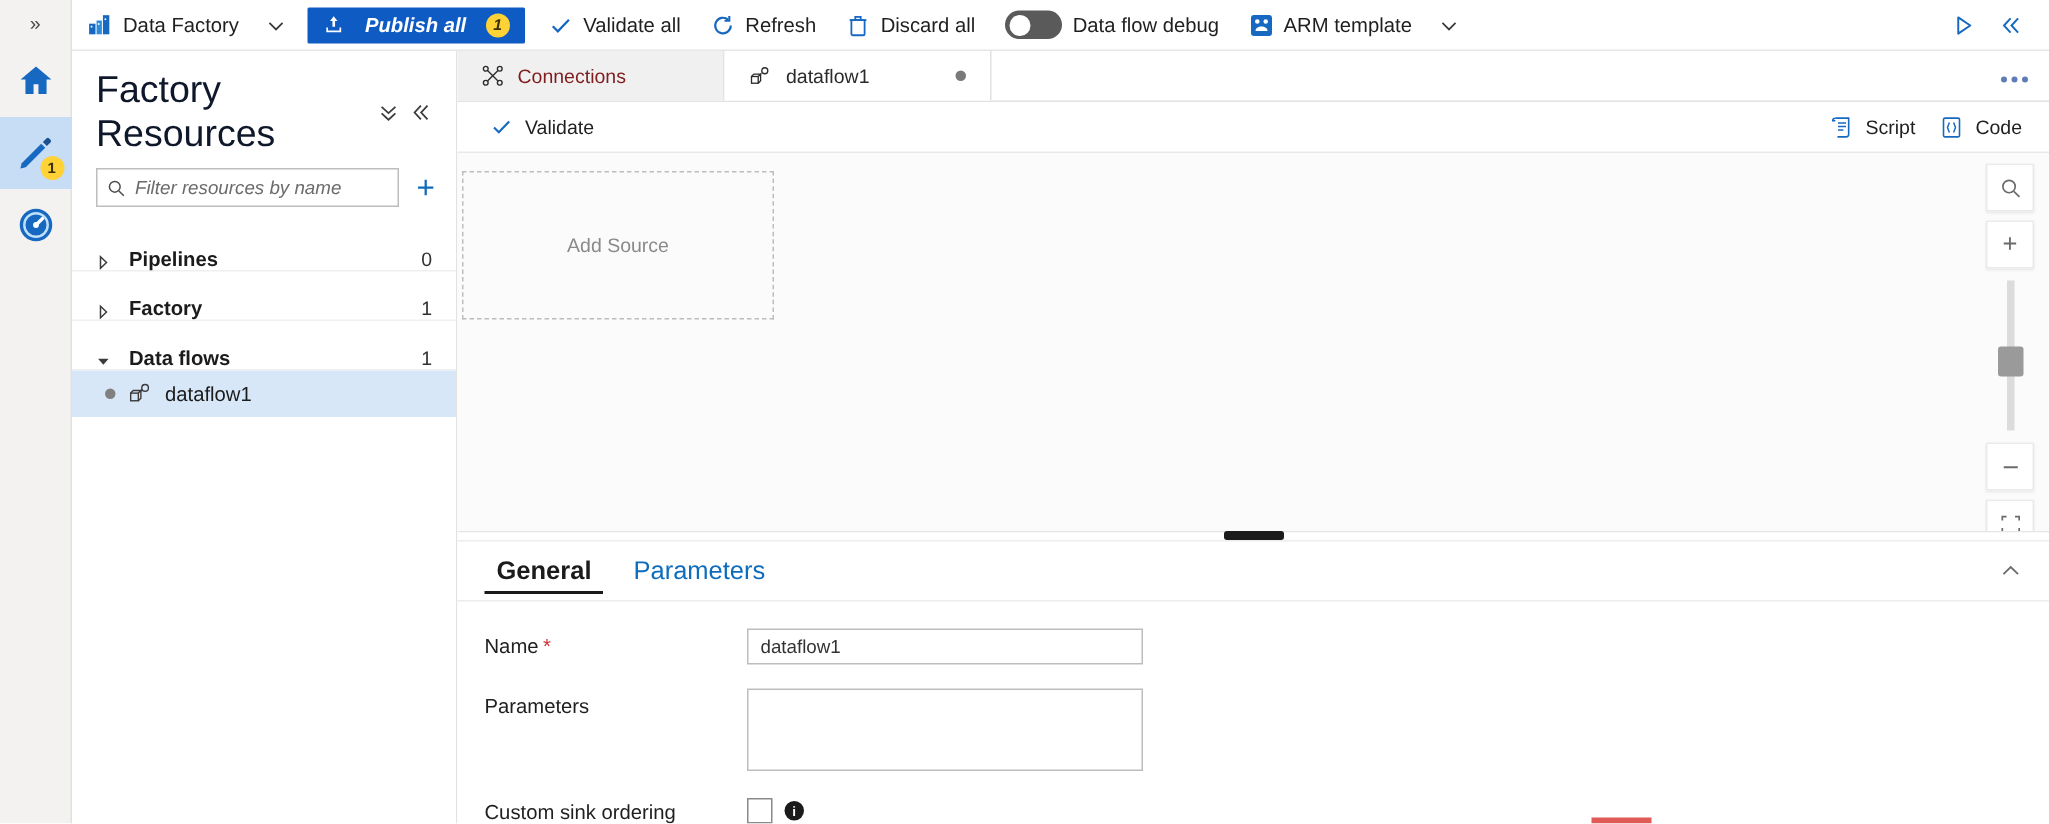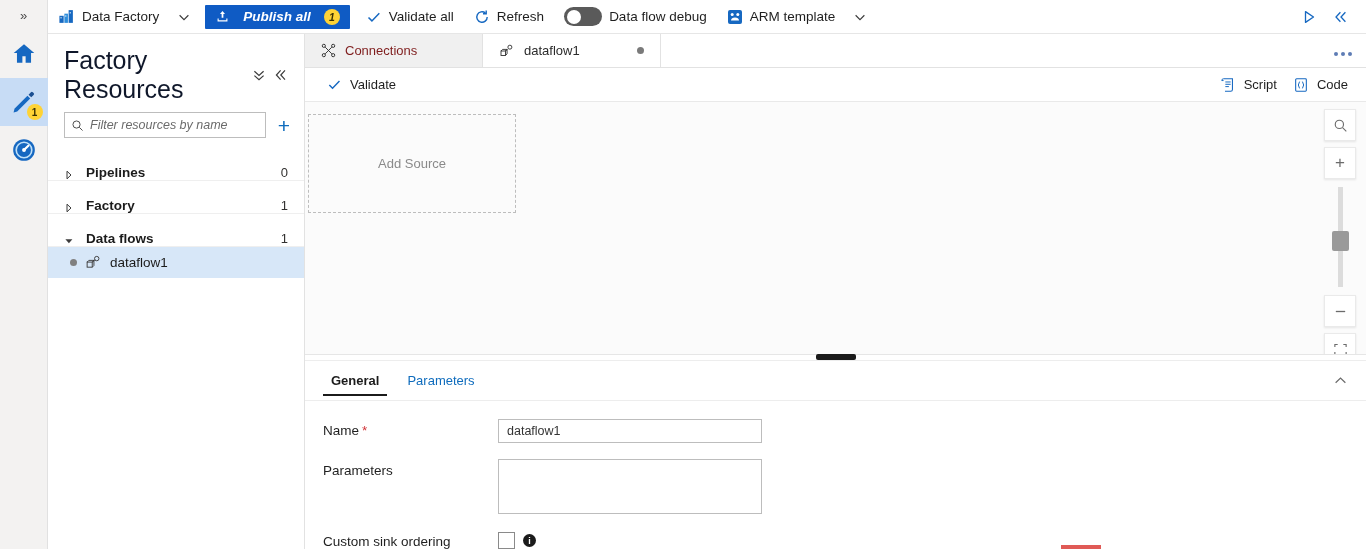--- a/index.html
+++ b/index.html
@@ -176,21 +176,21 @@
     width: 40px; height: 6px; background: #1b1b1b; border-radius: 2px;
   }
 
   .bottompanel { background: #fff; }
   .subtabs {
     height: 40px; display: flex; align-items: center;
     padding: 0 0 0 18px; border-bottom: 1px solid #ededed;
   }
   .subtab {
     height: 40px; display: flex; align-items: center;
-    font-size: 13px; padding: 0 8px; margin-right: 12px;
+    font-size: 17px; padding: 0 8px; margin-right: 12px;
     color: #0f6cbd; position: relative;
   }
   .subtab.active { color: #1b1b1b; font-weight: 600; }
   .subtab.active::after {
     content: ""; position: absolute; left: 0; right: 0; bottom: 5px;
     height: 2px; background: #1b1b1b;
   }
   .subtabs .sp { flex: 1; }
   .collapse-btn { padding: 0 18px; color: #6b6b6b; }
 
@@ -305,20 +305,29 @@
     <div class="tb-item">
       <span>
         <svg width="16" height="16" viewBox="0 0 16 16">
           <path d="M13.2 8a5.2 5.2 0 1 1-1.8-3.9" fill="none" stroke="#1668c1" stroke-width="1.4"></path>
           <path d="M12.2 1.6v3.2H9" fill="none" stroke="#1668c1" stroke-width="1.4"></path>
         </svg>
       </span>
       <span class="lbl">Refresh</span>
     </div>
 
+    <div class="tb-item">
+      <span>
+        <svg width="16" height="16" viewBox="0 0 16 16">
+          <path d="M3.6 4.4h8.8v9.2a.9.9 0 0 1-.9.9H4.5a.9.9 0 0 1-.9-.9z" fill="none" stroke="#1668c1" stroke-width="1.2"></path>
+          <path d="M2.4 4.4h11.2M6.2 2.2h3.6v2.2H6.2z" fill="none" stroke="#1668c1" stroke-width="1.2"></path>
+        </svg>
+      </span>
+      <span class="lbl">Discard all</span>
+    </div>
 
     <div class="tb-item">
       <span class="toggle">
           <span class="knob"></span>
         </span>
       <span class="lbl">Data flow debug</span>
     </div>
 
     <div class="tb-item">
       <span>

